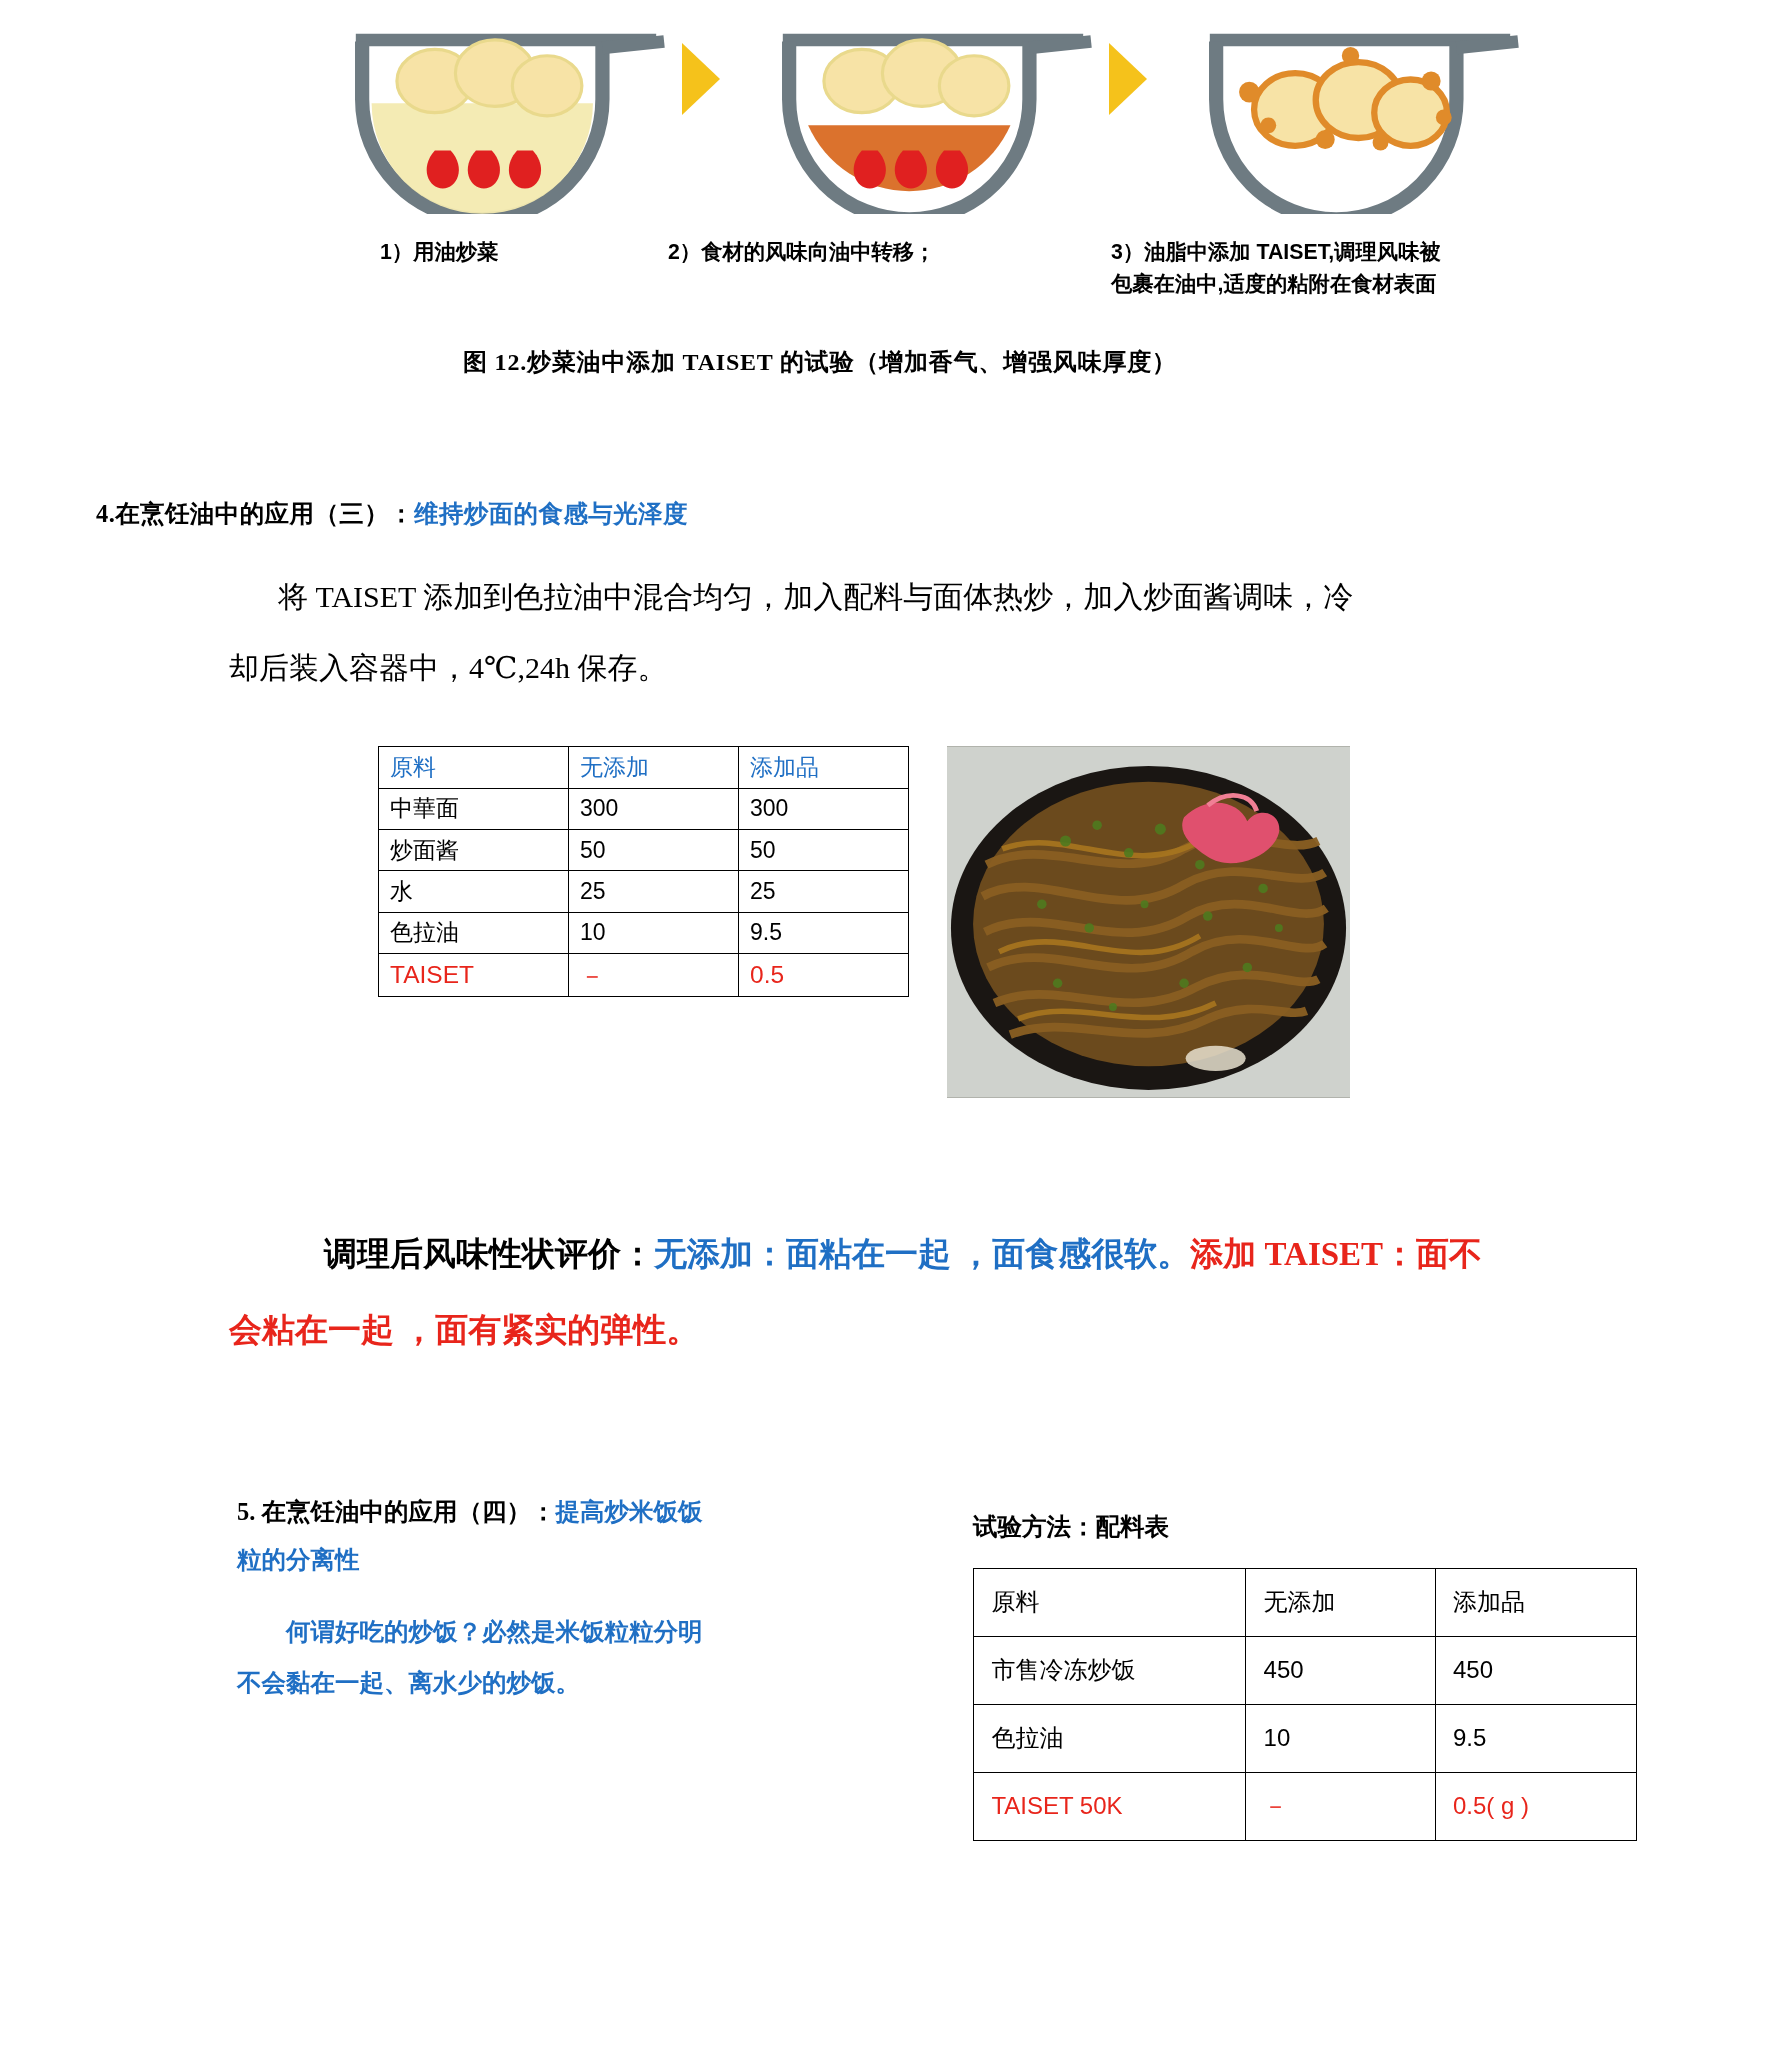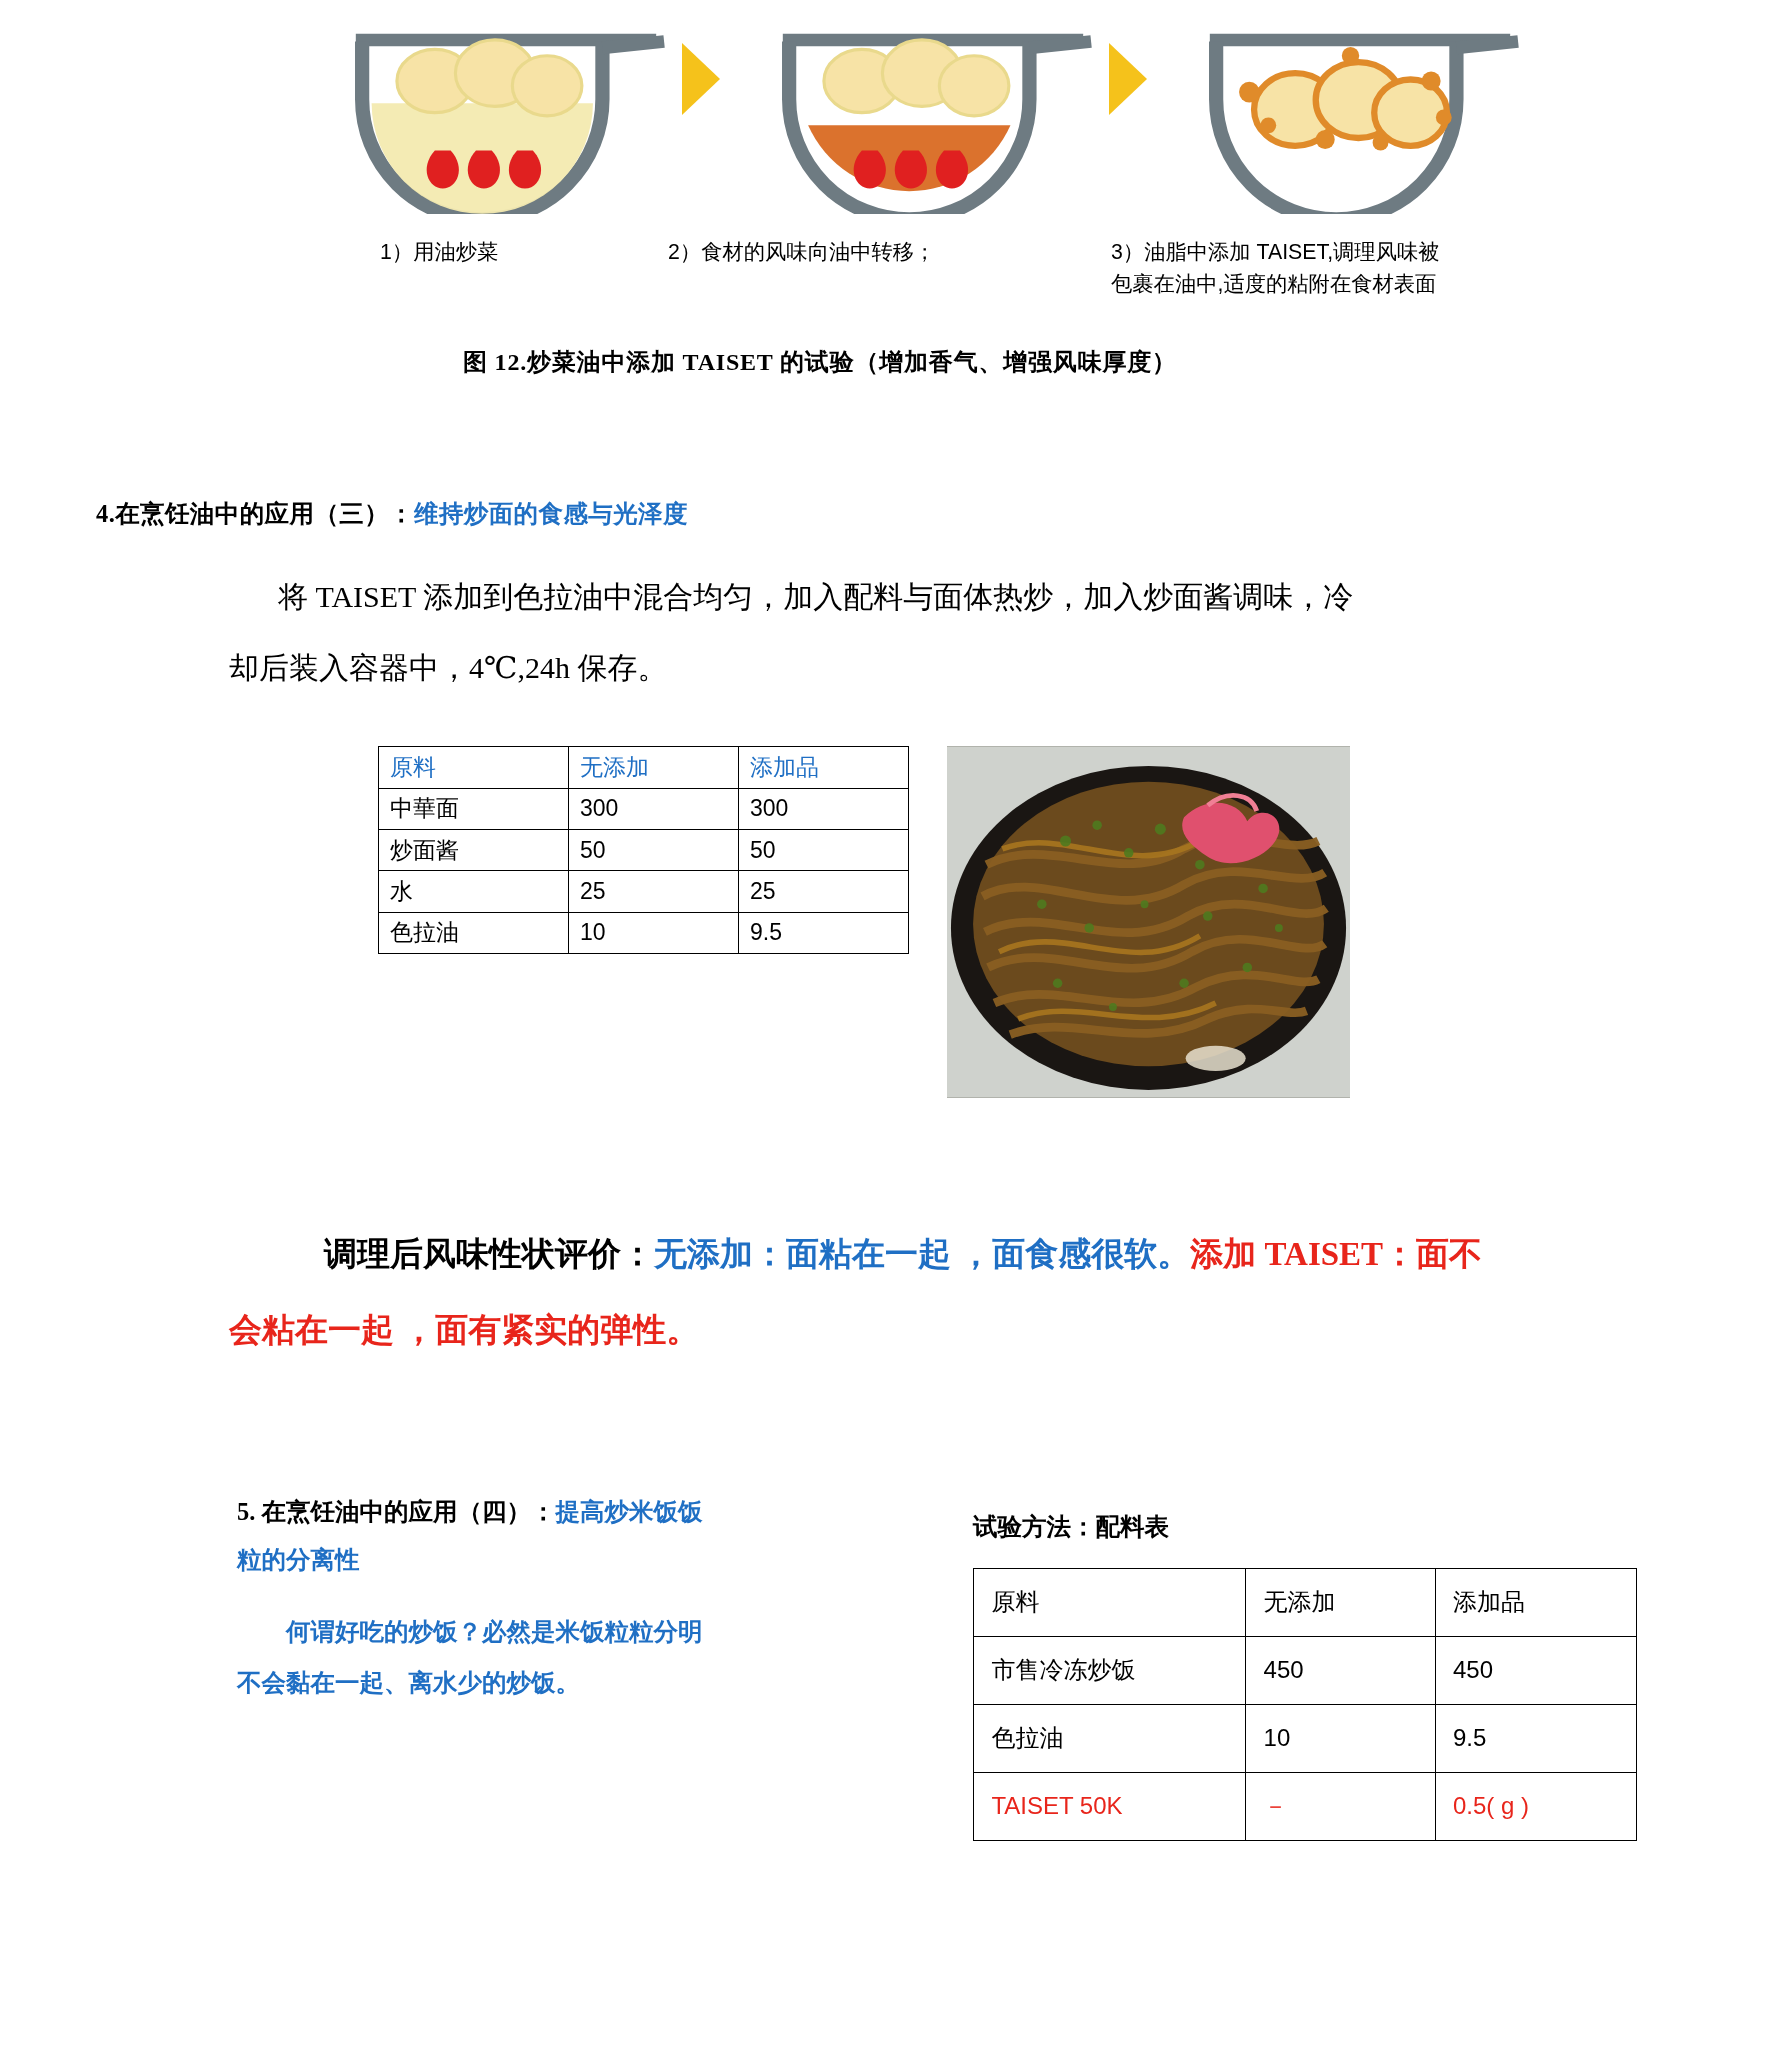--- a/index.html
+++ b/index.html
@@ -45,20 +45,21 @@
     border-left: 38px solid #f5c21b;
   }
   .arrow-1 { left: 682px; }
   .arrow-2 { left: 1109px; }
 
   .caption-row {
     position: relative;
     width: 1424px;
     height: 95px;
     font-family: "Liberation Sans", sans-serif;
+    font-weight: bold;
   }
   .cap {
     position: absolute;
     font-size: 21.3px;
     line-height: 1.5;
     color: #000;
     white-space: pre-line;
   }
   .cap1 { left: 380px; top: 0px; }
   .cap2 { left: 668px; top: 0px; text-align: right; }
@@ -305,20 +306,25 @@
         </tr>
         <tr>
           <td>水</td>
           <td>25</td>
           <td>25</td>
         </tr>
         <tr>
           <td>色拉油</td>
           <td>10</td>
           <td>9.5</td>
+        </tr>
+        <tr class="taiset">
+          <td>TAISET</td>
+          <td>－</td>
+          <td>0.5</td>
         </tr>
       </tbody>
     </table>
 
     <div class="noodle-photo">
       <svg width="403" height="352" viewBox="0 0 510 445">
         <rect x="0" y="0" width="510" height="445" fill="#cfd2cd"></rect>
         <ellipse cx="255" cy="230" rx="250" ry="205" fill="#1a1613"></ellipse>
         <ellipse cx="255" cy="225" rx="222" ry="180" fill="#6b4a1d"></ellipse>
         <g stroke="#8a5f22" stroke-width="11" fill="none" opacity="0.95">

